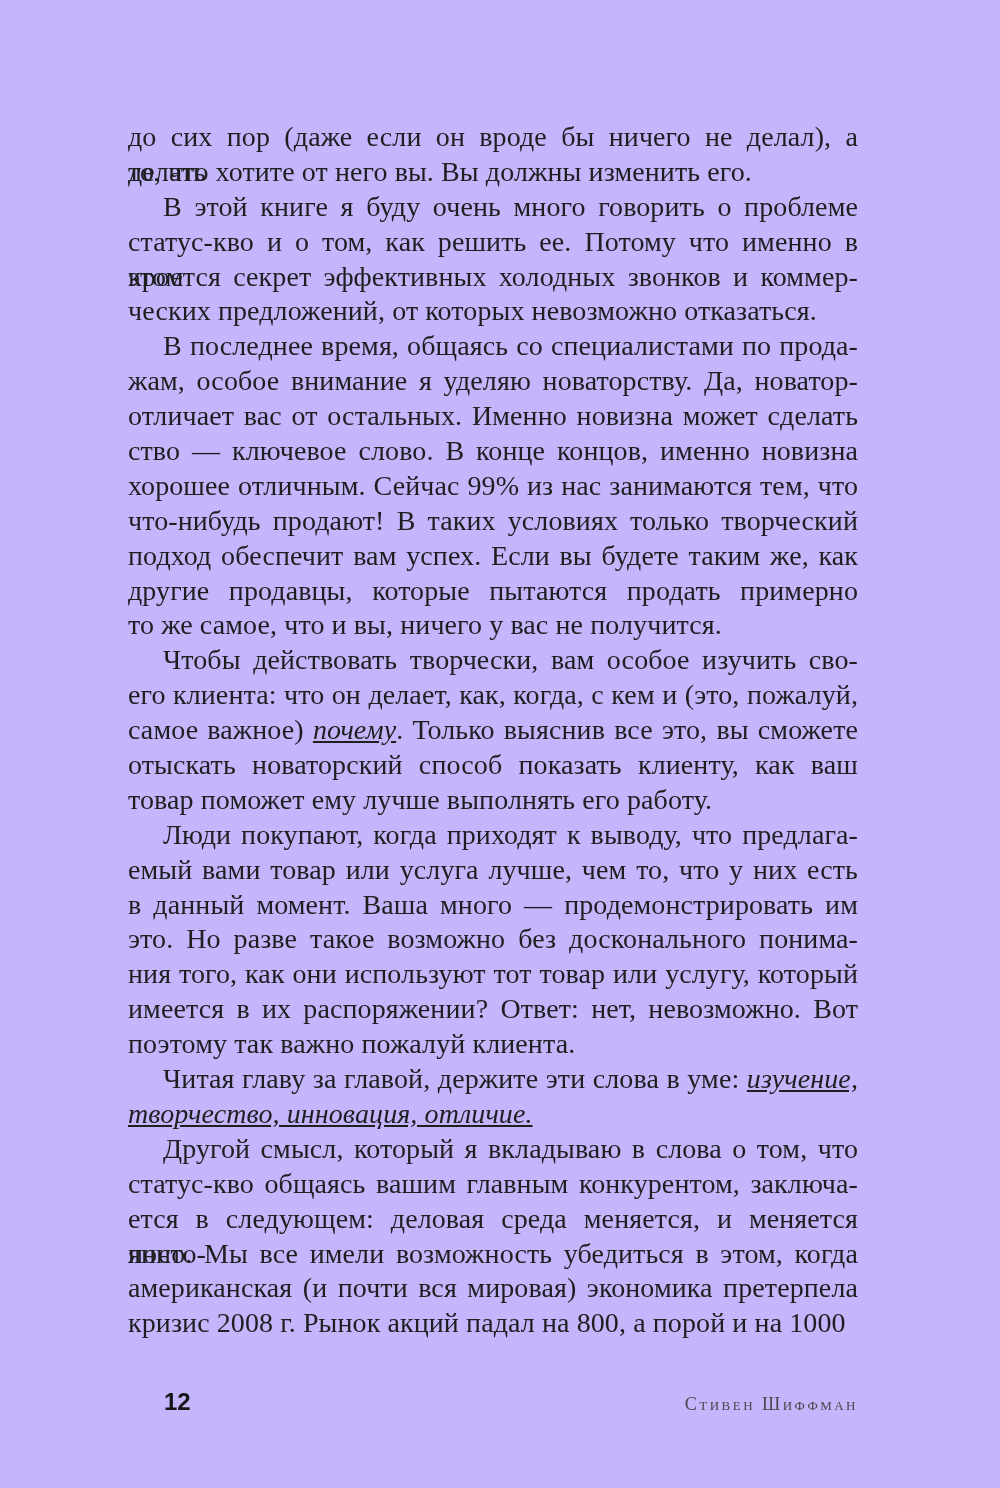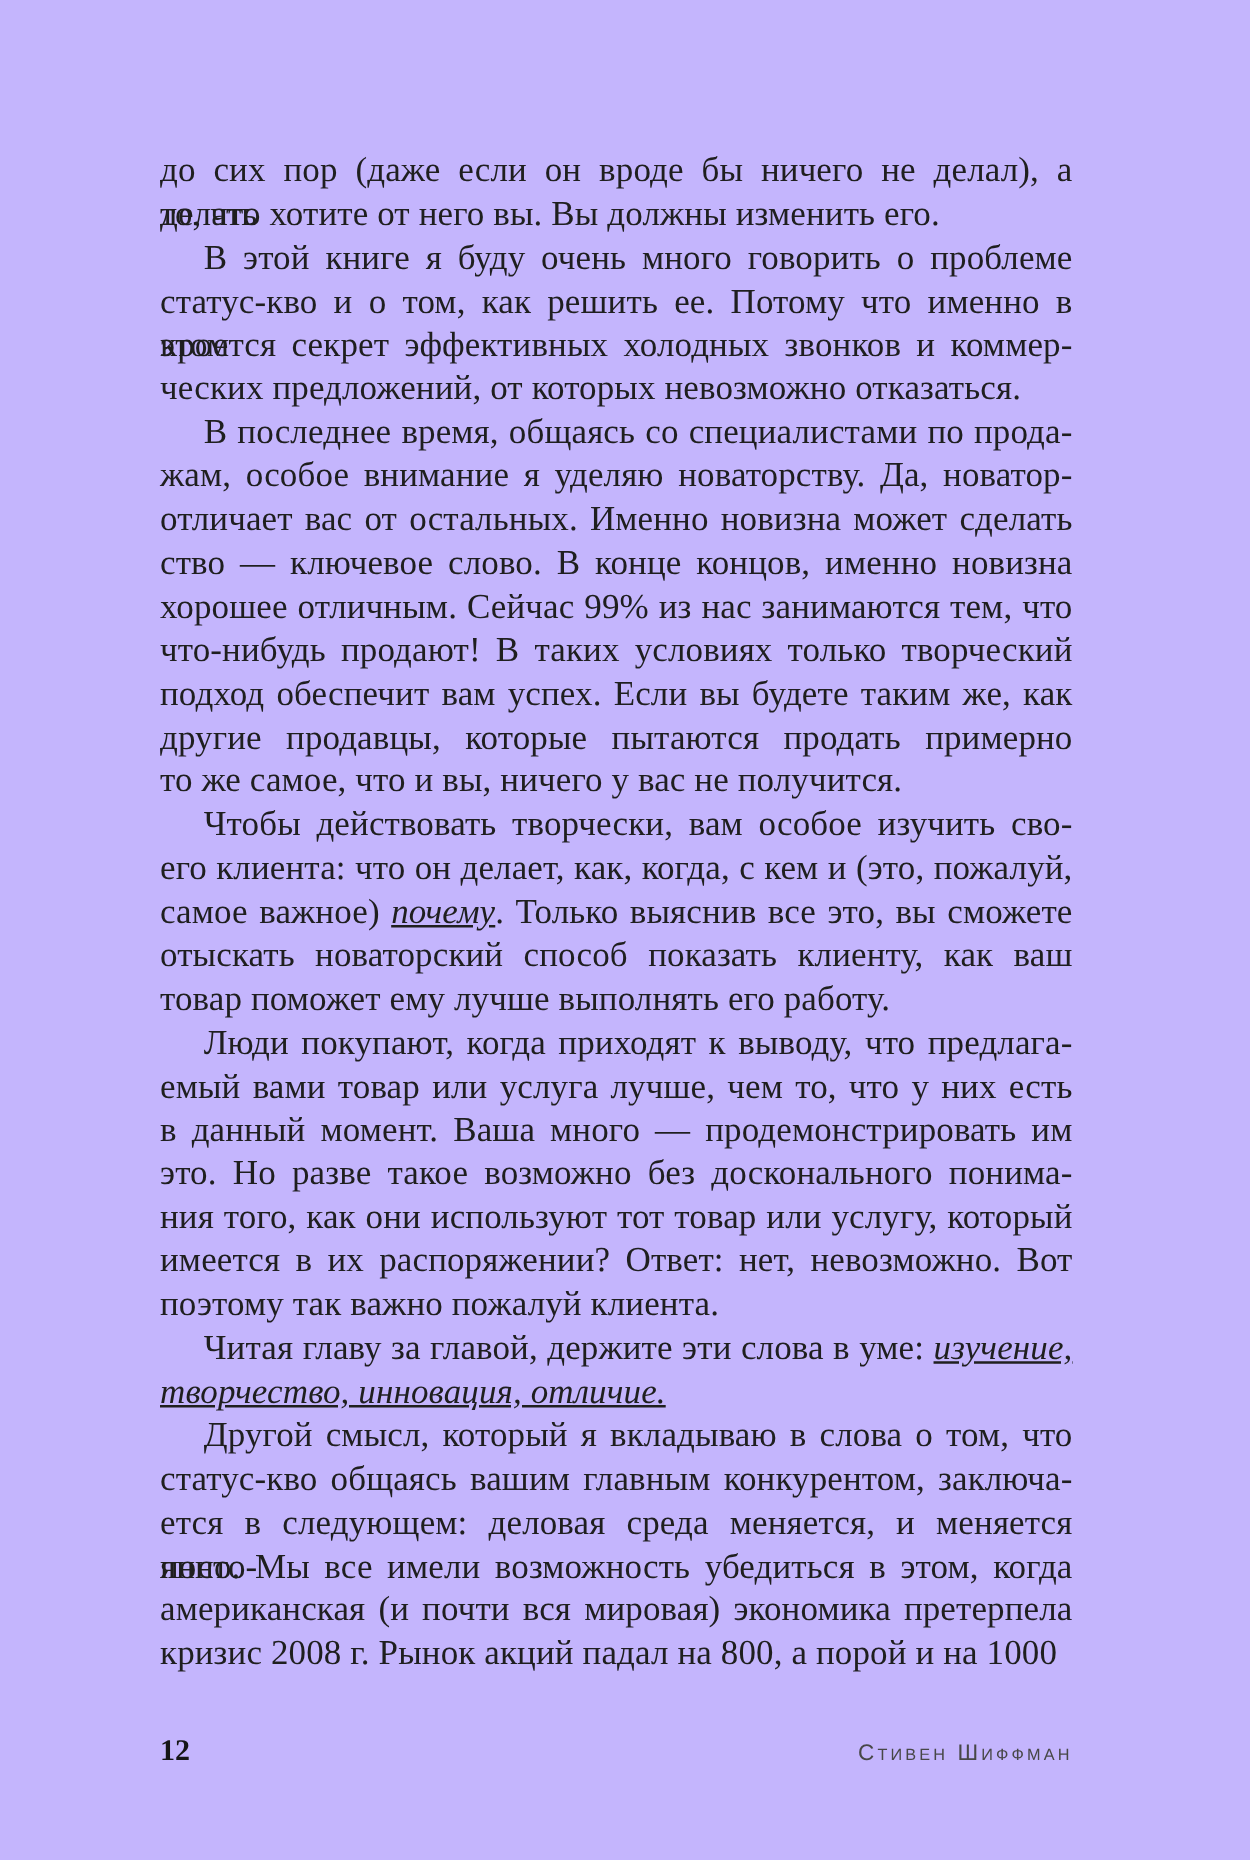--- a/index.html
+++ b/index.html
@@ -45,27 +45,28 @@
   .footer {
     position: absolute;
     left: 128px;
     width: 730px;
     top: 1388px;
     display: flex;
     justify-content: space-between;
     align-items: baseline;
   }
   .pagenum {
-    font-family: Liberation Serif, serif;
+    font-family: Liberation Sans, sans-serif;
     font-weight: 700;
     font-size: 24px;
     color: #161616;
+    margin-left: 36px;
   }
   .running {
-    font-family: Liberation Sans, sans-serif;
+    font-family: Liberation Serif, serif;
     font-variant: small-caps;
     font-size: 18px;
     letter-spacing: 2.5px;
     color: #474747;
     text-align: center;
   }
 </style>
 </head>
 <body>
 

